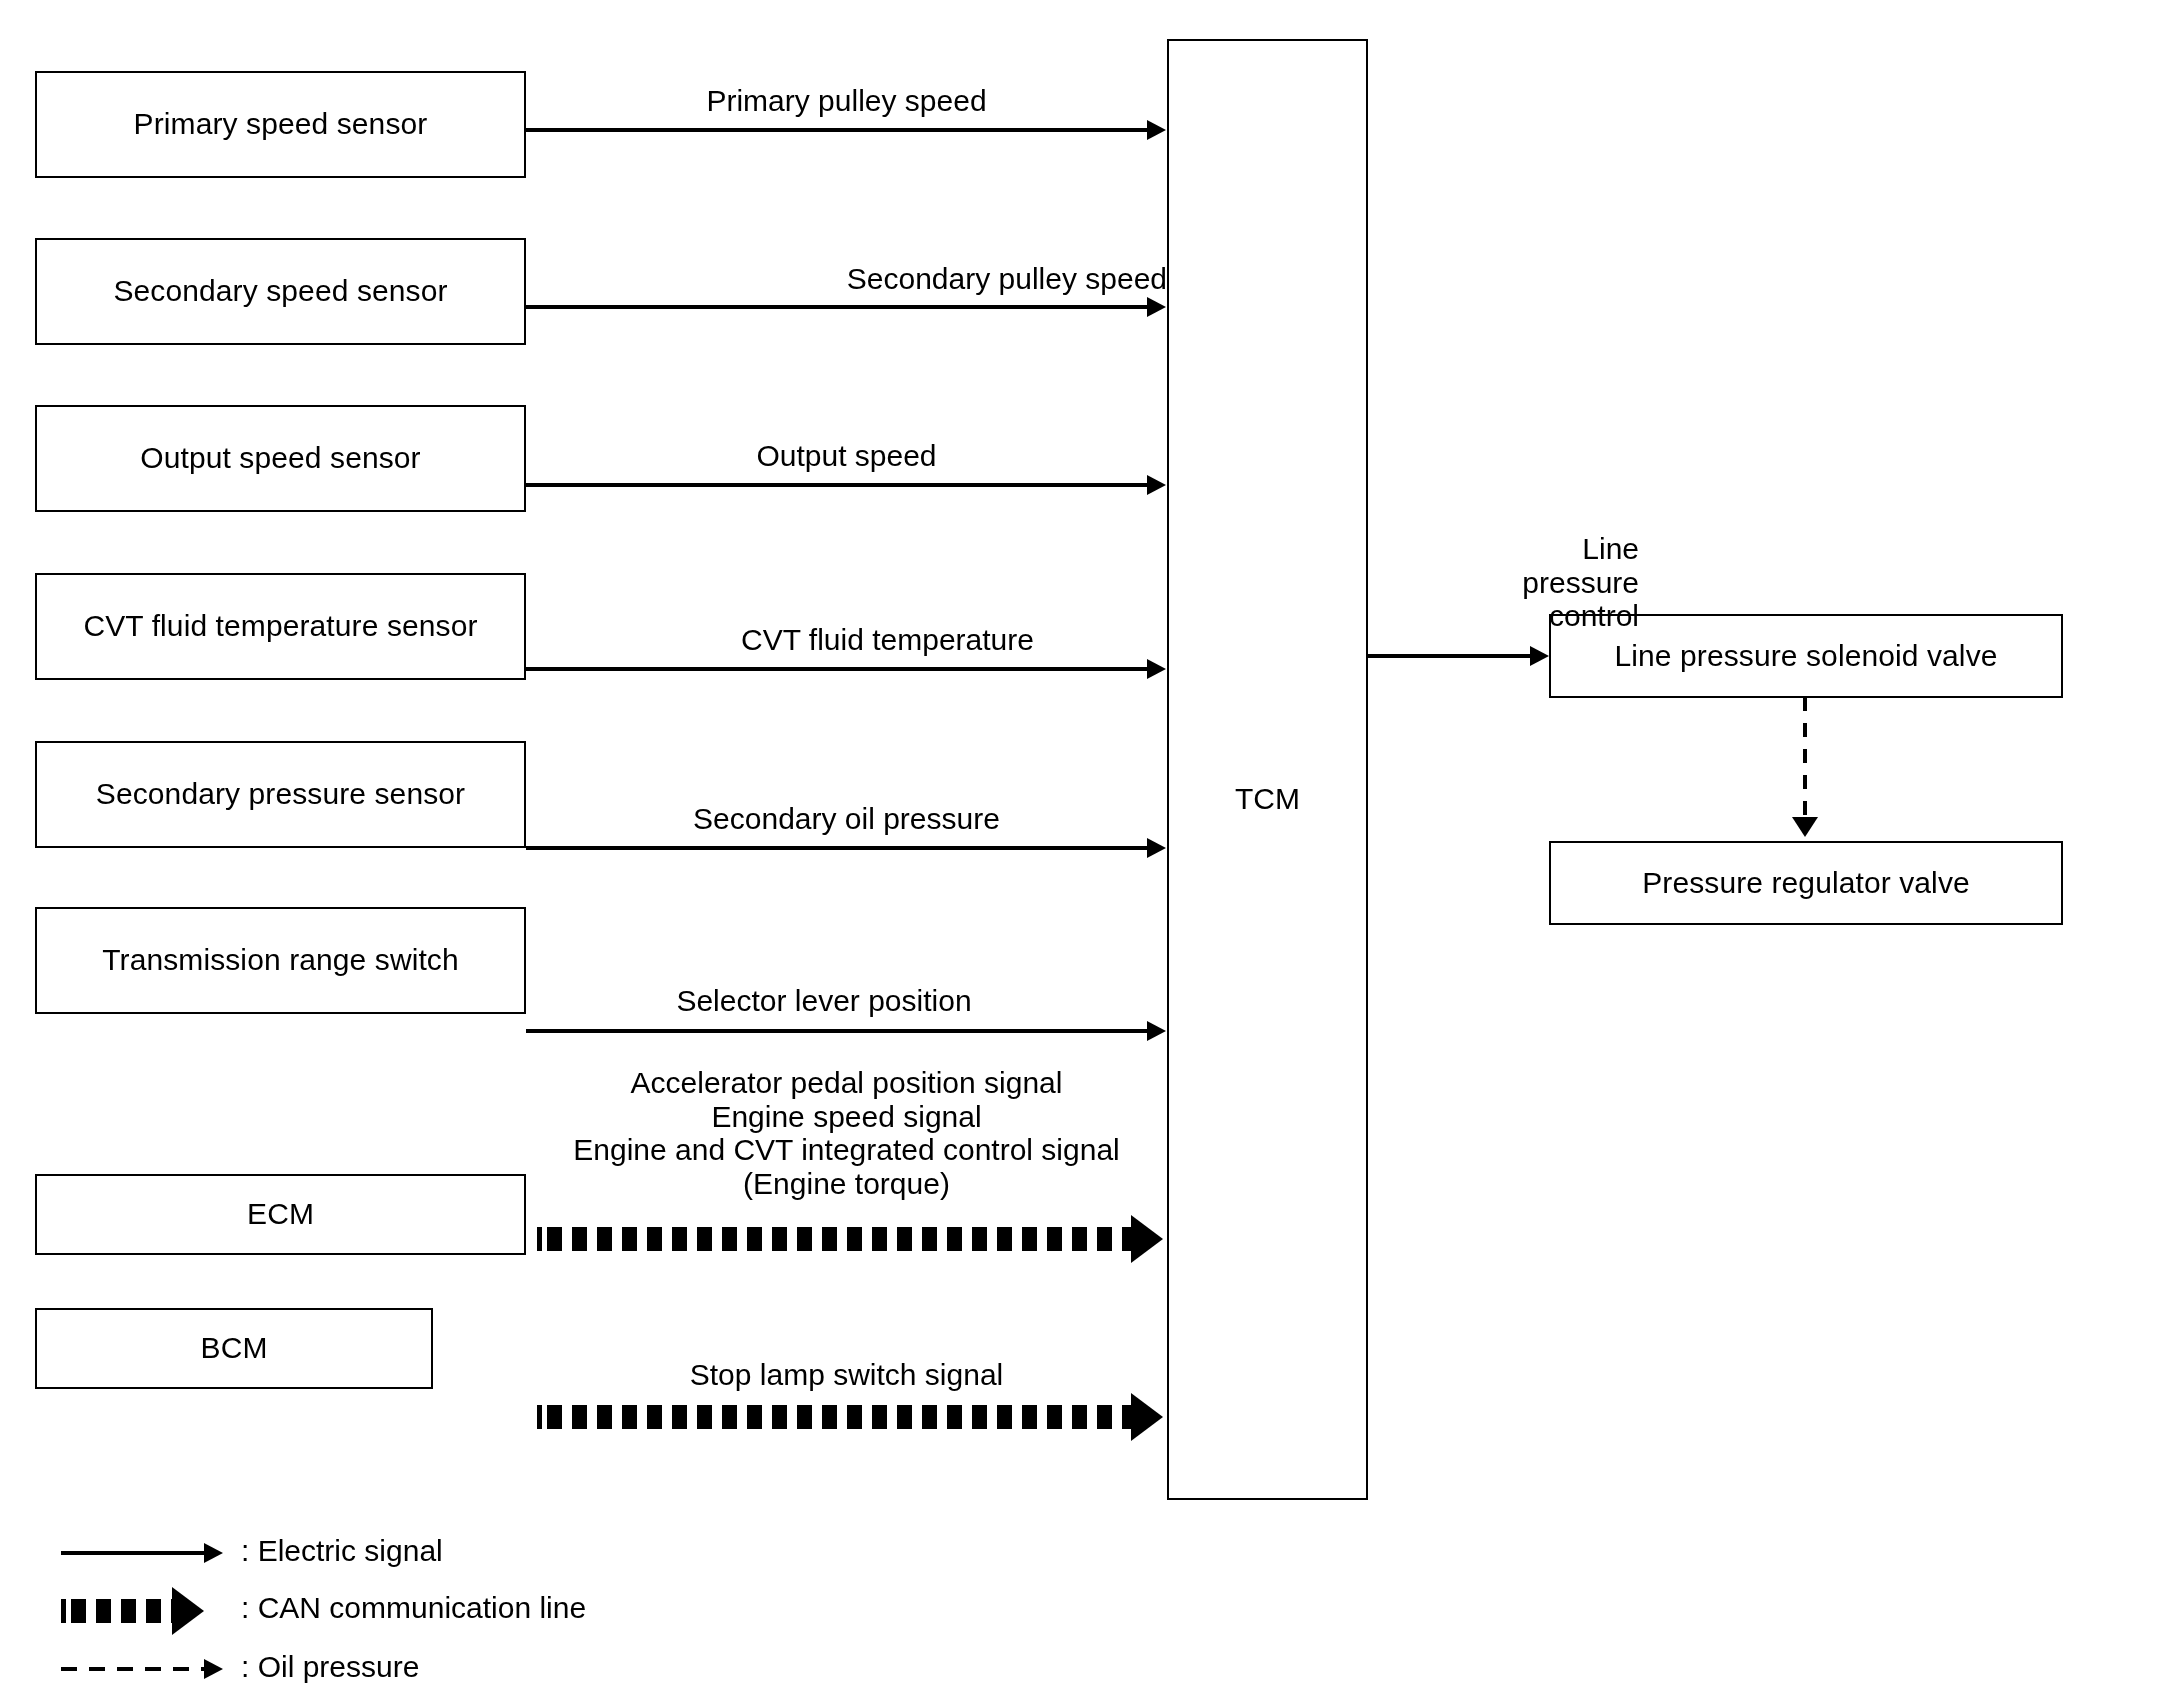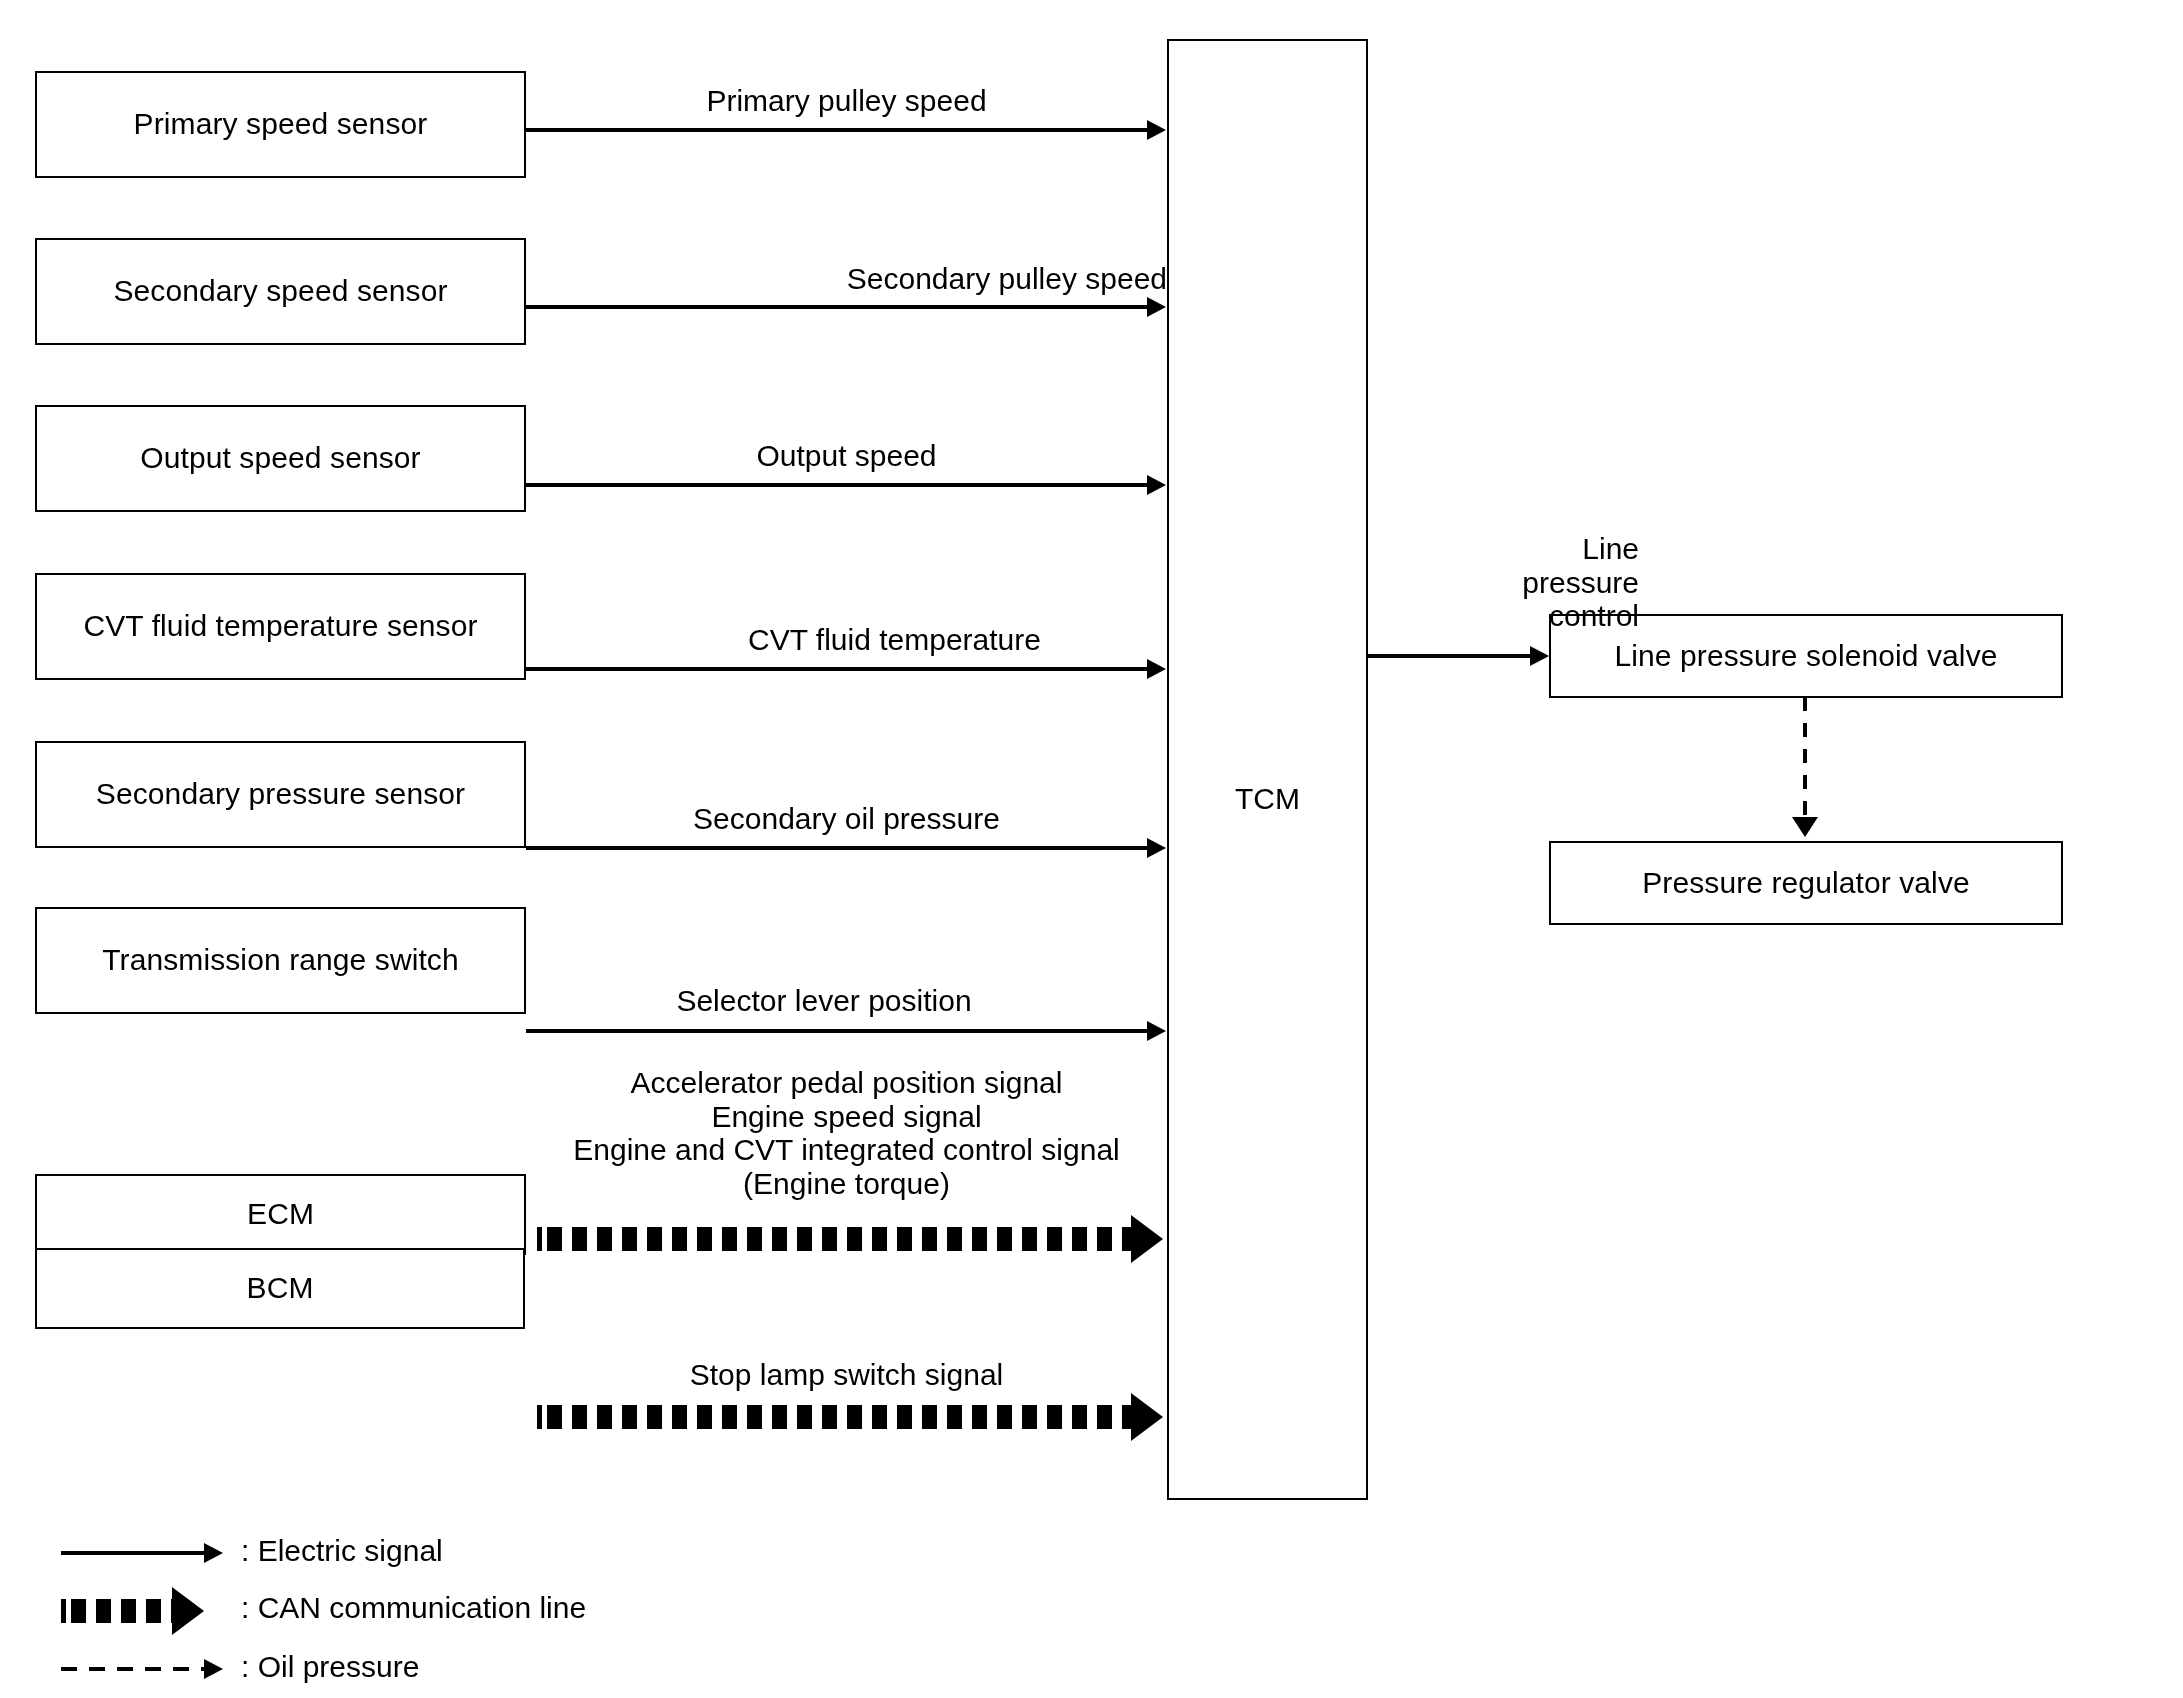--- a/index.html
+++ b/index.html
@@ -182,21 +182,21 @@
   </div>
 
   <div class="box" style="left:35px; top:741px; width:491px; height:107px;">
     <span>Secondary pressure sensor</span>
   </div>
 
   <div class="box" style="left:35px; top:1174px; width:491px; height:81px;">
     <span>ECM</span>
   </div>
 
-  <div class="box" style="left:35px; top:1248px; width:490px; height:81px;">
+  <div class="box" style="left:35px; top:1308px; width:398px; height:81px;">
     <span>BCM</span>
   </div>
 
   <div class="vbox" style="left:1167px; top:39px; width:201px; height:1461px;">
     <div class="tcm-label" style="top:741px;">TCM</div>
   </div>
 
   <div class="box" style="left:1549px; top:614px; width:514px; height:84px;">
     <span>Line pressure solenoid valve</span>
   </div>
@@ -216,21 +216,21 @@
     <div class="shaft" style="width:621px;"></div>
     <div class="head" style="left:621px;"></div>
   </div>
 
   <div class="sig-label" style="left:526px; top:439px; width:641px;">Output speed</div>
   <div class="earrow" style="left:526px; top:485px; width:641px;">
     <div class="shaft" style="width:621px;"></div>
     <div class="head" style="left:621px;"></div>
   </div>
 
-  <div class="sig-label" style="left:526px; top:623px; width:723px;padding-left:7px;">CVT fluid temperature</div>
+  <div class="sig-label" style="left:526px; top:623px; width:723px;">CVT fluid temperature</div>
   <div class="earrow" style="left:526px; top:669px; width:641px;">
     <div class="shaft" style="width:621px;"></div>
     <div class="head" style="left:621px;"></div>
   </div>
 
   <div class="sig-label" style="left:526px; top:802px; width:641px;">Secondary oil pressure</div>
   <div class="earrow" style="left:526px; top:848px; width:641px;">
     <div class="shaft" style="width:621px;"></div>
     <div class="head" style="left:621px;"></div>
   </div>

